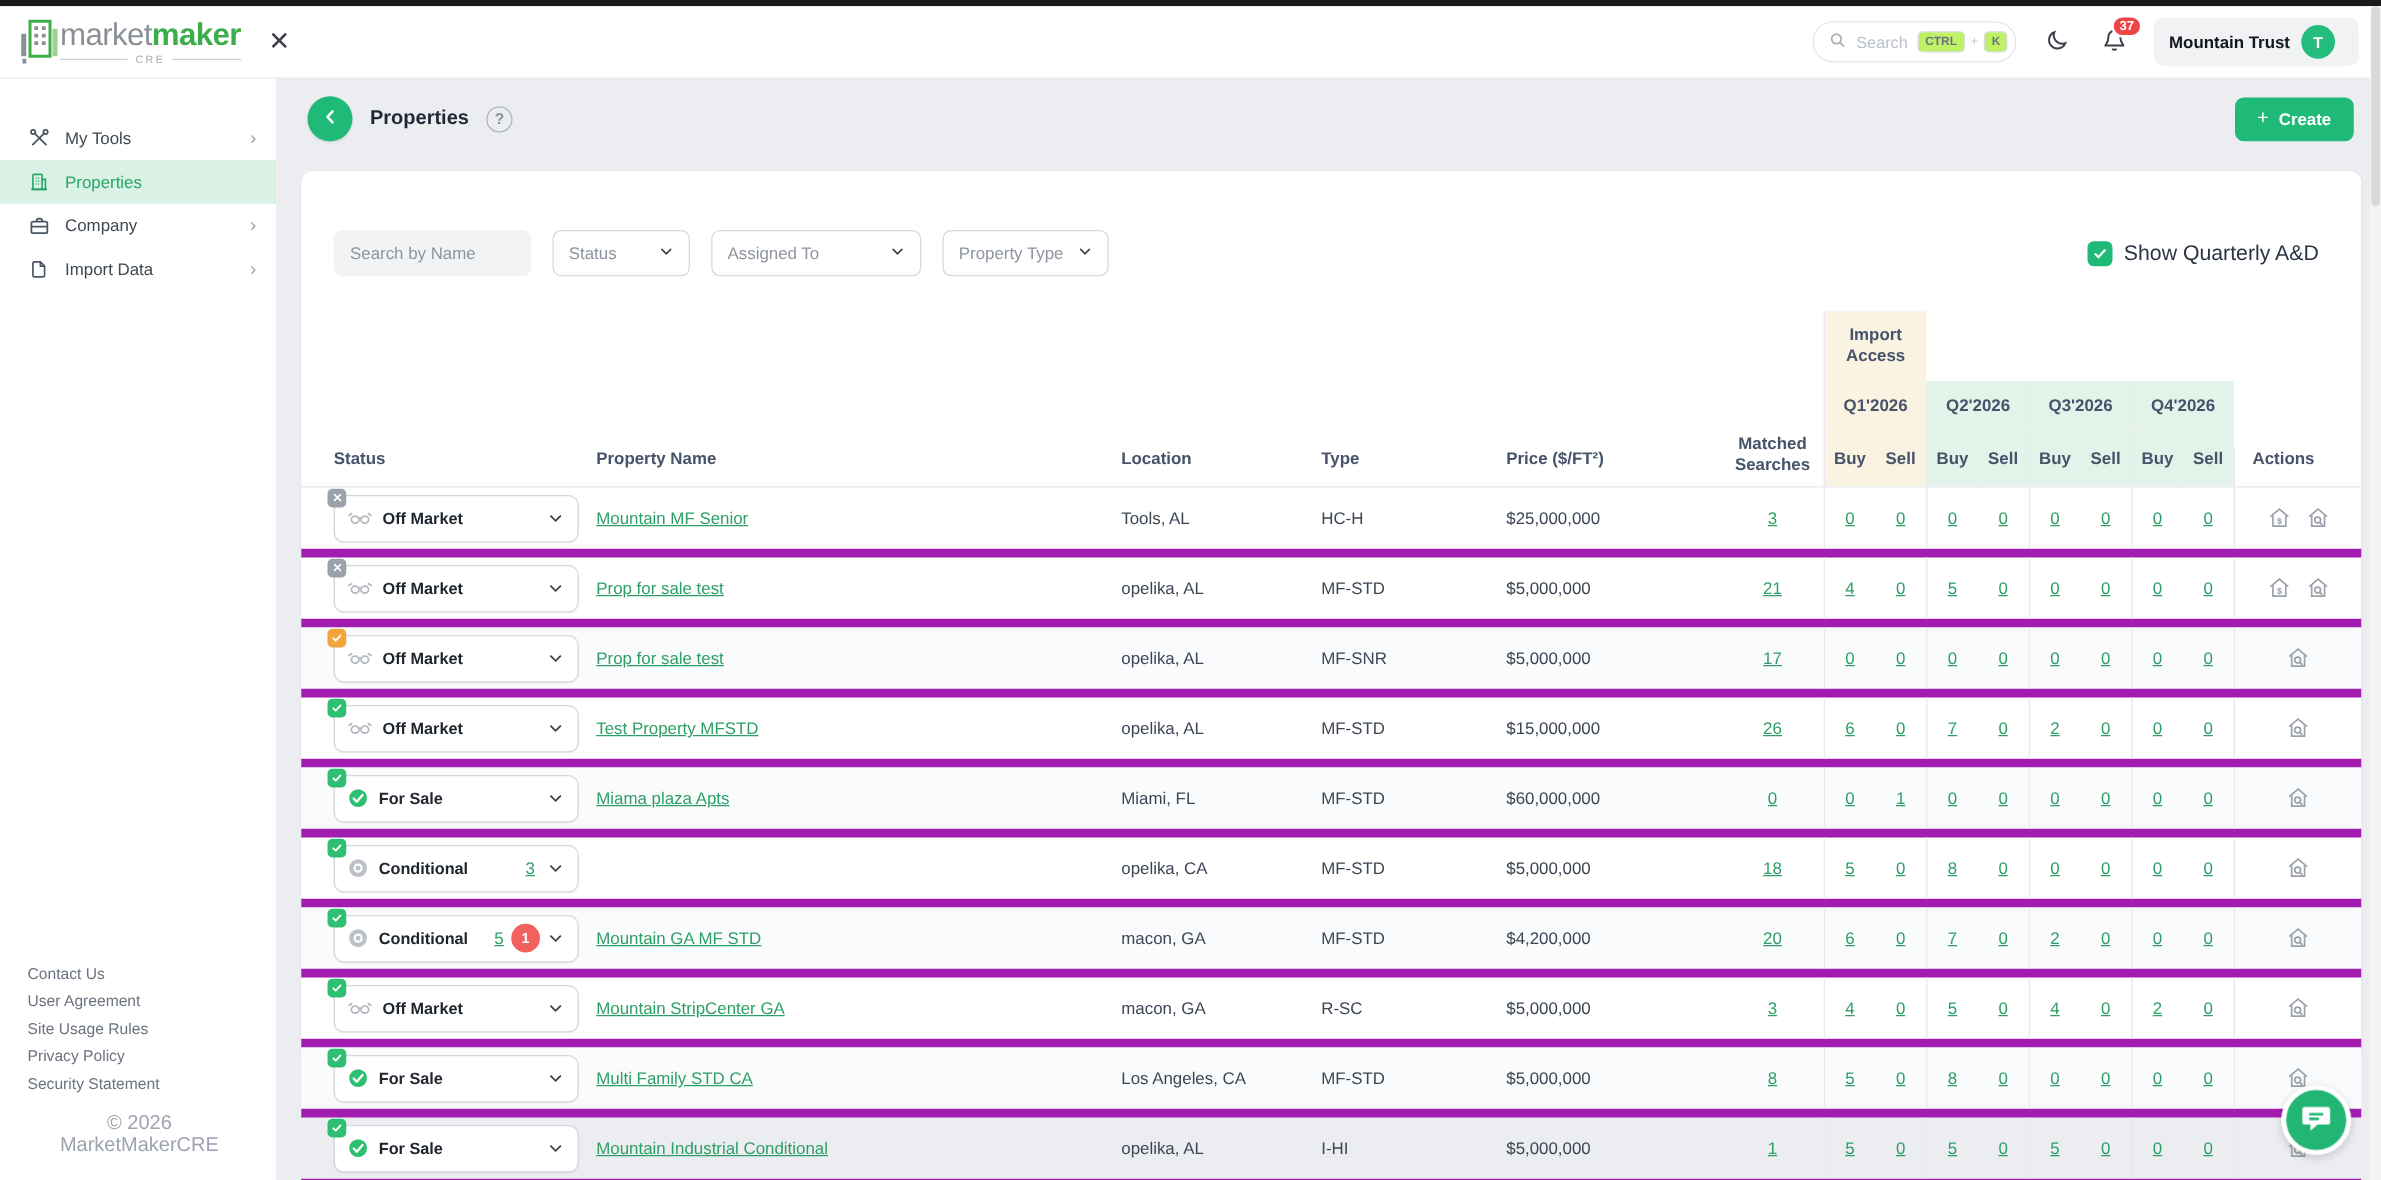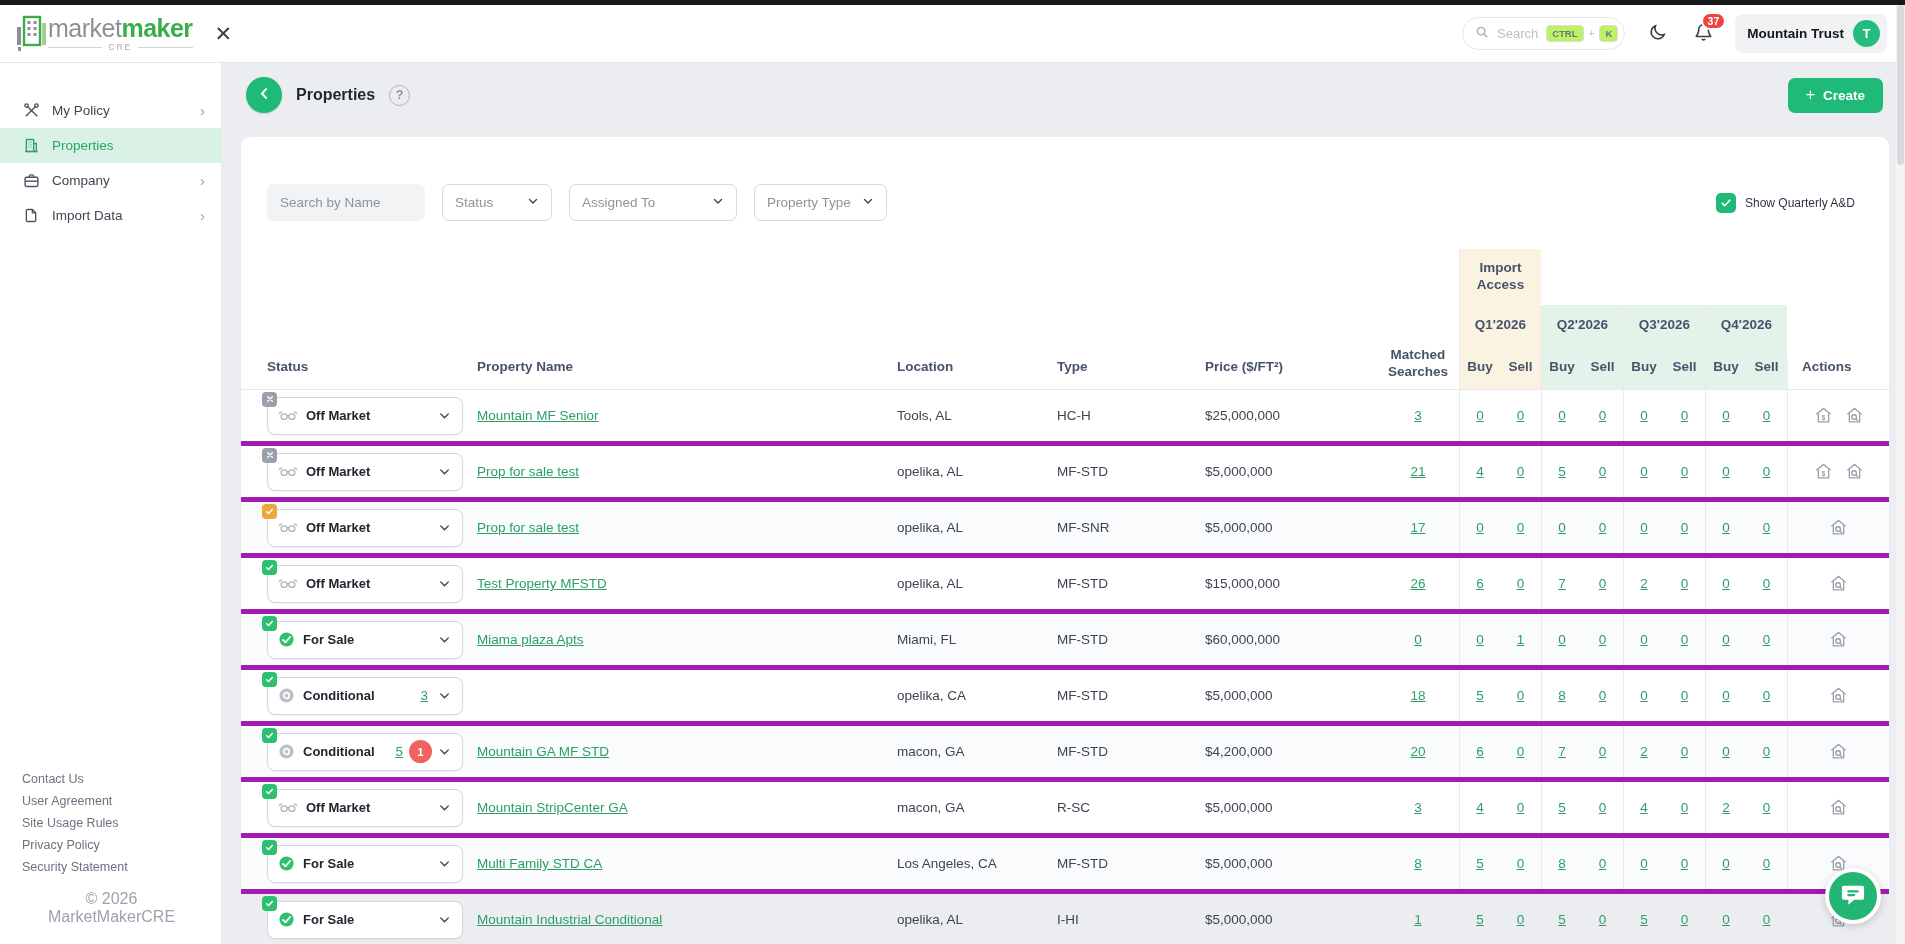--- a/index.html
+++ b/index.html
@@ -20,21 +20,21 @@
   .logo-sub { display:flex; align-items:center; gap:6px; color:#a8adb4; font-size:8.5px; letter-spacing:2px; margin-top:2px; }
   .logo-sub::before,.logo-sub::after { content:""; flex:1; height:1px; background:#cfd3d8; }
   .close-x { margin-left:22px; color:#3b4048; font-size:21px; cursor:pointer; line-height:1; }
   .topbar-right { margin-left:auto; display:flex; align-items:center; gap:18px; }
   .search-pill { display:flex; align-items:center; gap:8px; border:1px solid #e4e7ea; border-radius:17px; height:33px; padding:0 6px 0 12px; background:#fff; min-width:135px; }
   .search-pill .ph { color:#b9bfc7; font-size:13px; }
   .keycap { border:1px solid #d9dce1; background:#bef264; border-radius:4px; font-size:9.5px; font-weight:700; color:#6a7280; padding:2px 5px; }
   .kplus { color:#c0c5cb; font-size:10px; margin:0 -3px; }
   .icon-btn { position:relative; display:flex; align-items:center; justify-content:center; width:28px; height:28px; cursor:pointer; }
   .notif-badge { position:absolute; top:-8px; right:-9px; background:#ef4444; color:#fff; font-size:10.5px; font-weight:700; border-radius:9px; padding:1px 5px; border:2px solid #fff; }
-  .user-chip { display:flex; align-items:center; gap:9px; background:#f1f2f4; border-radius:8px; padding:6px 7px 6px 12px; cursor:pointer; }
+  .user-chip { display:flex; align-items:center; gap:9px; background:#f1f2f4; border-radius:8px; padding:6px 19px 6px 12px; cursor:pointer; }
   .user-name { font-size:13.5px; font-weight:700; color:#12161d; }
   .avatar { width:27px; height:27px; border-radius:50%; background:#24bd7e; color:#fff; font-size:12.5px; font-weight:700; display:flex; align-items:center; justify-content:center; }
 
   
   .shell { display:flex; height:881px; }
   .sidebar { width:222px; background:#fff; border-right:1px solid #e9eaec; display:flex; flex-direction:column; padding-top:30px; flex-shrink:0; }
   .side-item { display:flex; align-items:center; gap:12px; height:35px; padding:0 16px 0 22px; color:#3f4753; font-size:13.5px; cursor:pointer; }
   .side-item .lbl { flex:1; }
   .side-item .chev { color:#9aa1ab; font-size:15px; }
   .side-item.active { background:#d9f2e5; color:#2aa565; }
@@ -54,21 +54,21 @@
 
   
   .card { background:#fff; border-radius:9px; margin:12px 16px 0 19px; box-shadow:0 1px 2px rgba(16,24,40,.05); padding-bottom:10px; height:712px; }
 
   .filters { display:flex; align-items:center; gap:17px; padding:47px 26px 0 26px; }
   .f-search { background:#f2f3f5; border:none; border-radius:7px; height:37px; width:158px; padding:0 13px; font-size:13.5px; color:#374151; font-family:inherit; }
   .f-search::placeholder { color:#8d949e; }
   .f-select { display:flex; align-items:center; justify-content:space-between; gap:10px; border:1px solid #d5d9de; border-radius:7px; height:37px; padding:0 12px; font-size:13.5px; color:#8d949e; background:#fff; cursor:pointer; }
   .f-check { margin-left:auto; display:flex; align-items:center; gap:9px; margin-right:8px; cursor:pointer; }
   .cbx { width:20px; height:20px; border-radius:5px; background:#1fba78; display:flex; align-items:center; justify-content:center; }
-  .f-check .lbl { font-size:12px; color:#2b3442; }
+  .f-check .lbl { font-size:17px; color:#2b3442; }
 
   
   .grid { display:grid; grid-template-columns:222px minmax(0,1fr) 160px 148px 172px 82px repeat(8,41px) 102px; }
   .tbl { margin-top:28px; }
   .bL { border-left:1px solid #e7e9ec; }
 
   .tbl-head { border-bottom:1px solid #e5e7eb; }
   .h-col { grid-row:1/4; align-self:end; padding-bottom:15px; font-weight:700; font-size:13.5px; color:#46536b; }
   .h-c1 { grid-column:1; padding-left:26px; }
   .h-c2 { grid-column:2; padding-left:14px; }
@@ -78,21 +78,21 @@
   .h-c6 { grid-column:6; text-align:center; line-height:1.3; padding-bottom:8px; }
   .bg-ma { background:#fbf3e1; }
   .bg-ic { background:#e3f3ea; }
   .g-head { grid-row:1; display:flex; align-items:center; justify-content:center; text-align:center; font-weight:700; font-size:13.5px; color:#46536b; min-height:56px; line-height:1.25; }
   .g-ma { grid-column:7/9; }
   .g-ic { grid-column:9/15; }
   .q-cell { grid-row:2; display:flex; align-items:center; justify-content:center; font-weight:700; font-size:13.5px; color:#46536b; height:38px; }
   .bs-cell { grid-row:3; display:flex; align-items:center; justify-content:center; font-weight:700; font-size:13.5px; color:#46536b; height:46px; }
   .h-actions { grid-column:15; grid-row:1/4; align-self:end; padding-bottom:15px; font-weight:700; font-size:13.5px; color:#46536b; text-align:left; padding-left:14px; }
 
-  .row { border-bottom:5px solid #a21caf; min-height:56px; }
+  .row { border-bottom:7px solid #a21caf; min-height:56px; }
   .row:nth-child(odd):not(:first-child) { background:#fafbfc; }
   .cell { display:flex; align-items:center; font-size:13.5px; color:#3c4554; }
   .c-status { grid-column:1; padding-left:26px; }
   .c-name { grid-column:2; padding-left:14px; }
   .c-loc { grid-column:3; }
   .c-type { grid-column:4; }
   .c-price { grid-column:5; }
   .c-match { grid-column:6; justify-content:center; }
   .c-num { justify-content:center; }
   .c-actions { grid-column:15; justify-content:center; gap:12px; }
@@ -184,21 +184,21 @@
   <div class="sidebar">
     <div class="side-item">
       <span class="s-ic">
           <svg width="17" height="17" viewBox="0 0 24 24" fill="none" stroke="#4b5563" stroke-width="2">
             <path d="M4 20L18 6"></path>
             <path d="M20 20L6 6"></path>
             <circle cx="5" cy="5" r="2.4"></circle>
             <circle cx="19" cy="5" r="2.4"></circle>
           </svg>
         </span>
-      <span class="lbl">My Policy</span>
+      <span class="lbl">My Tools</span>
       <span class="chev">›</span>
     </div>
     <div class="side-item active">
       <span class="s-ic">
           <svg width="16" height="17" viewBox="0 0 24 24" fill="none" stroke="#4b5563" stroke-width="2">
             <rect x="5" y="3" width="11" height="18" rx="1"></rect>
             <path d="M16 9h4v12h-4"></path>
             <path d="M8.5 7.5h1M11.5 7.5h1M8.5 11h1M11.5 11h1M8.5 14.5h1M11.5 14.5h1"></path>
             <path d="M3 21h19"></path>
           </svg>

